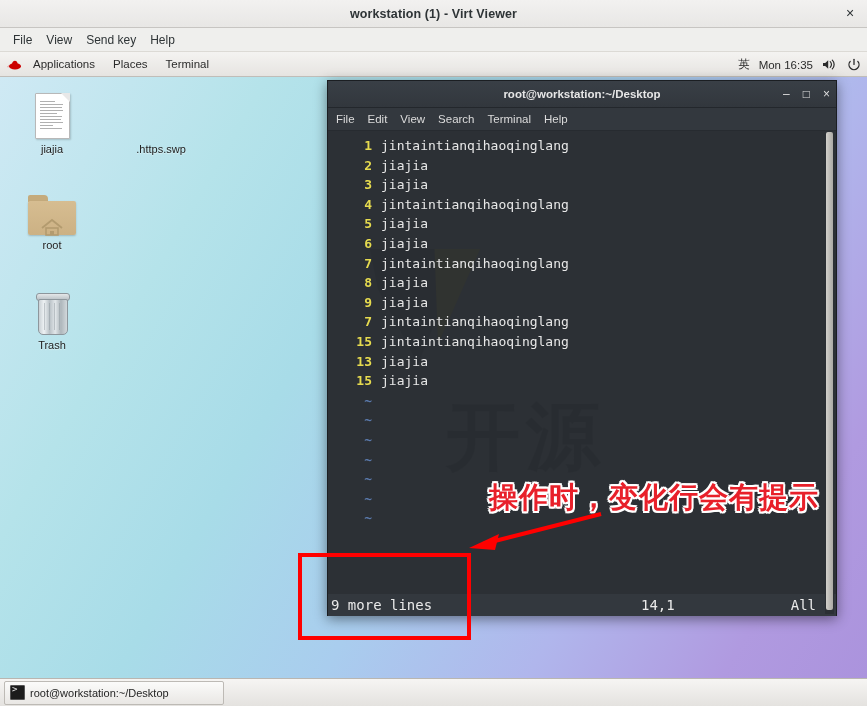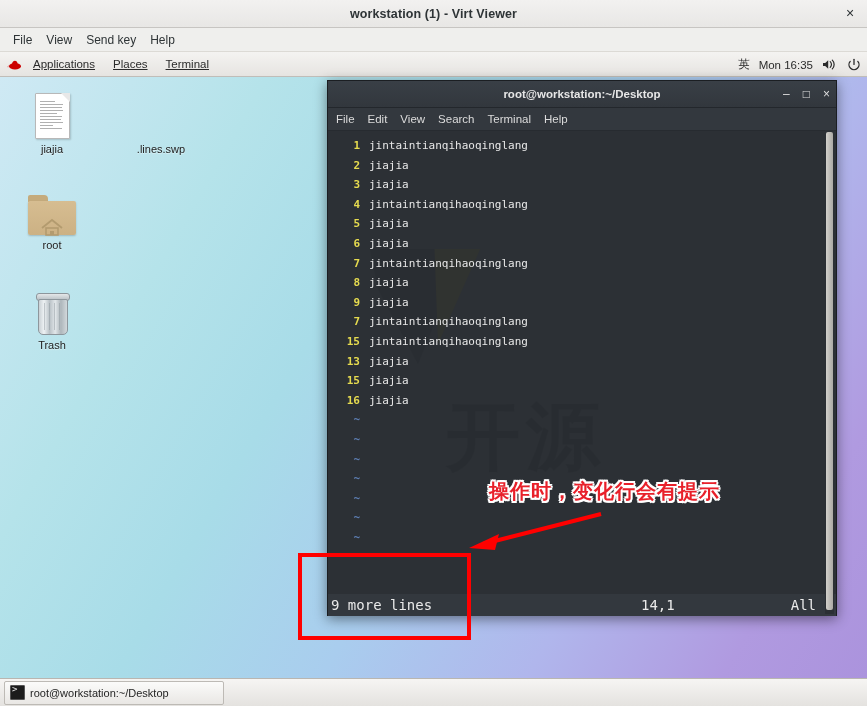--- a/index.html
+++ b/index.html
@@ -55,21 +55,21 @@
     width: 867px; height: 25px;
     background: linear-gradient(to bottom, #f4f3f1 0%, #e6e4e1 100%);
     border-bottom: 1px solid #c0bdb8;
     display: flex; align-items: center;
     box-sizing: border-box;
     padding-left: 4px;
   }
   .panel-left { display: flex; align-items: center; gap: 2px; }
   .panel-item {
     font-size: 11.5px; color: #2b2b2b;
-    padding: 2px 8px; cursor: default; text-decoration: underline;
+    padding: 2px 8px; cursor: default;
   }
   .redhat-logo {
     width: 15px; height: 13px; margin-left: 3px; margin-right: 1px;
     position: relative; flex: 0 0 auto;
   }
   .redhat-logo svg { display: block; }
   .panel-right {
     position: absolute; right: 6px; top: 0; height: 25px;
     display: flex; align-items: center; gap: 9px;
   }
@@ -212,23 +212,23 @@
     pointer-events: none;
   }
   .term-wm .wm-cn {
     position: absolute; left: 108px; top: 150px;
     font-size: 74px; color: #22262b; font-weight: bold;
     letter-spacing: 6px; line-height: 1;
     font-family: "DejaVu Sans", sans-serif;
   }
   .term-lines {
     position: relative;
-    padding: 5px 0 0 0;
+    padding: 5px 0 0 12px;
     font-family: "DejaVu Sans Mono", monospace;
-    font-size: 11px;
+    font-size: 13px;
     line-height: 19.6px;
     z-index: 2;
   }
   .tline { white-space: pre; height: 19.6px; }
   .lnum {
     display: inline-block; width: 32px; text-align: right;
     color: #e6db4f; font-weight: bold; margin-right: 9px;
   }
   .ltxt { color: #e8e8e8; }
   .cursor-ch {
@@ -259,21 +259,21 @@
     position: absolute; left: 1px; top: 2px;
     width: 7px; height: 478px;
     background: linear-gradient(to right,#d2d0cb,#aba9a4);
     border-radius: 2px;
   }
 
   
   .annot-text {
     position: absolute; left: 489px; top: 478px;
     font-family: Liberation Sans, sans-serif;
-    font-size: 20px; font-weight: bold;
+    font-size: 29px; font-weight: bold;
     color: #e8202a;
     letter-spacing: 1px;
     white-space: nowrap;
     text-shadow:
       -1.6px -1.6px 0 #fff,  1.6px -1.6px 0 #fff,
       -1.6px  1.6px 0 #fff,  1.6px  1.6px 0 #fff,
       -2px 0 0 #fff, 2px 0 0 #fff, 0 -2px 0 #fff, 0 2px 0 #fff;
     z-index: 40;
   }
   .annot-arrow { position: absolute; left: 455px; top: 510px; z-index: 40; }
@@ -398,21 +398,21 @@
               <i></i>
               <i></i>
             </div>
         </div>
       </div>
       <div class="dlabel">jiajia</div>
     </div>
 
     <div class="dicon" style="left:118px; top:8px;">
       <div class="glyph"></div>
-      <div class="dlabel">.lines.swp</div>
+      <div class="dlabel">.https.swp</div>
     </div>
 
     <div class="dicon" style="left:9px; top:104px;">
       <div class="glyph">
         <div class="folder-ico">
           <div class="folder-tab"></div>
           <div class="folder-body">
             <span class="home-glyph">
               <svg width="26" height="18" viewBox="0 0 26 18">
                 <path d="M3 10 L13 2 L23 10" stroke="#b39b6f" stroke-width="1.8" fill="none"></path>
@@ -471,21 +471,20 @@
           <div class="tline"><span class="lnum">4</span><span class="ltxt">jintaintianqihaoqinglang</span></div>
           <div class="tline"><span class="lnum">5</span><span class="ltxt">jiajia</span></div>
           <div class="tline"><span class="lnum">6</span><span class="ltxt">jiajia</span></div>
           <div class="tline"><span class="lnum">7</span><span class="ltxt">jintaintianqihaoqinglang</span></div>
           <div class="tline"><span class="lnum">8</span><span class="ltxt">jiajia</span></div>
           <div class="tline"><span class="lnum">9</span><span class="ltxt">jiajia</span></div>
           <div class="tline"><span class="lnum">7</span><span class="ltxt">jintaintianqihaoqinglang</span></div>
           <div class="tline"><span class="lnum">15</span><span class="ltxt">jintaintianqihaoqinglang</span></div>
           <div class="tline"><span class="lnum">13</span><span class="ltxt">jiajia</span></div>
           <div class="tline"><span class="lnum">15</span><span class="ltxt">jiajia</span></div>
-          <div class="tline"><span class="lnum">16</span><span class="ltxt">jiajia</span></div>
           <div class="tline"><span class="tilde">~</span></div>
           <div class="tline"><span class="tilde">~</span></div>
           <div class="tline"><span class="tilde">~</span></div>
           <div class="tline"><span class="tilde">~</span></div>
           <div class="tline"><span class="tilde">~</span></div>
           <div class="tline"><span class="tilde">~</span></div>
           <div class="tline"><span class="tilde">~</span></div>
         </div>
     </div>
 

